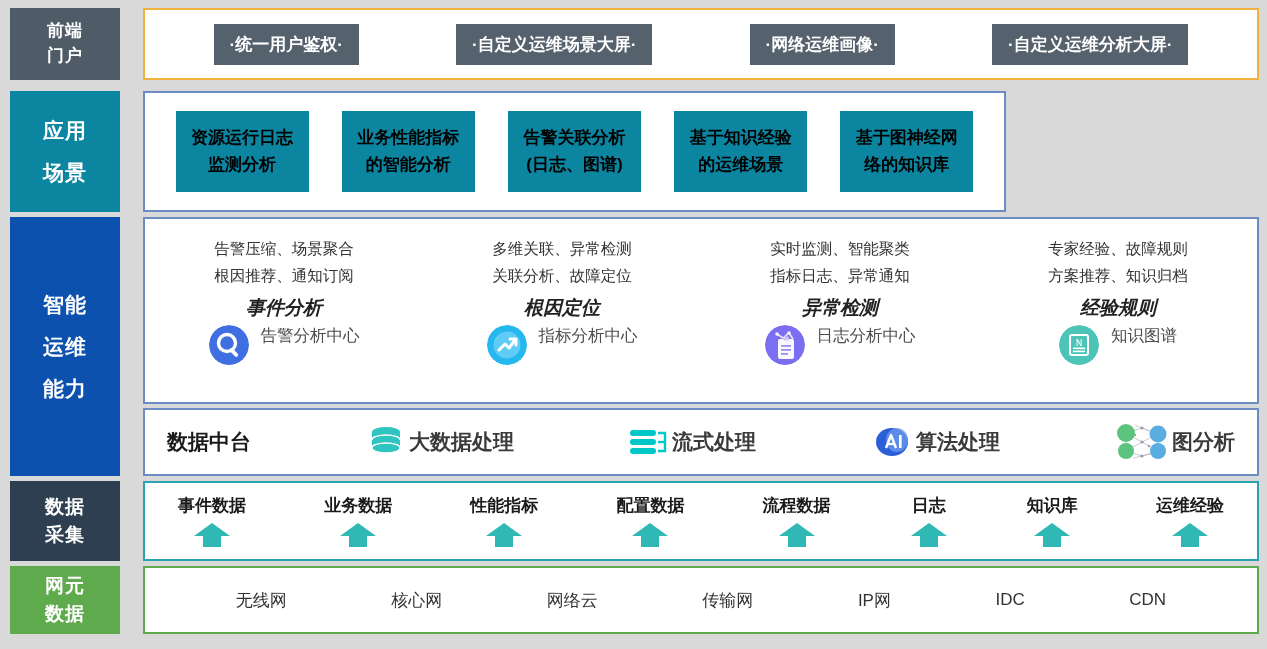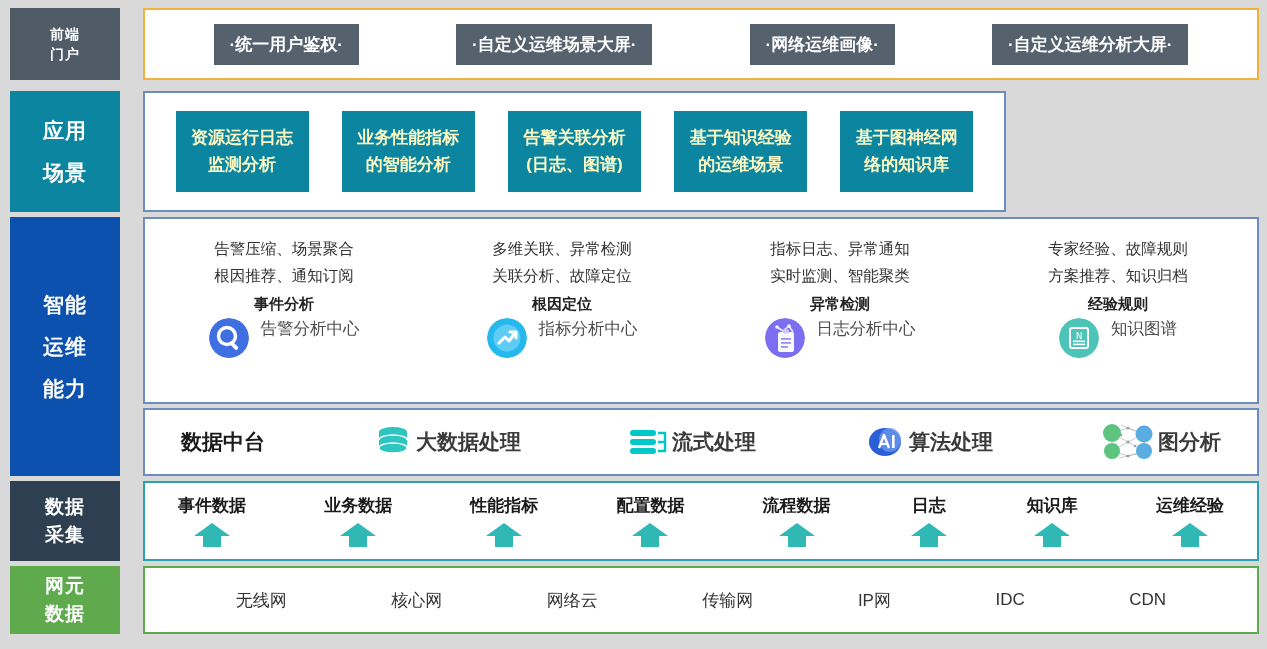--- a/index.html
+++ b/index.html
@@ -18,68 +18,68 @@
     display: flex; flex-direction: column;
     align-items: center; justify-content: center;
     color: #ffffff; font-weight: bold;
     letter-spacing: 1px; line-height: 1.45;
   }
   .rowlabel span { display: block; text-align: center; }
   .rowbody { flex: 1 1 auto; background: #ffffff; position: relative; }
 
   
   #row-portal { left: 10px; top: 8px; width: 1249px; height: 72px; }
-  #row-portal .rowlabel { background: #4f5b67; font-size: 14px; }
+  #row-portal .rowlabel { background: #4f5b67; font-size: 17px; }
   #row-portal .rowbody {
     border: 2px solid #f0b23c; margin-left: 23px;
     display: flex; align-items: center; justify-content: space-around;
     padding: 0 20px;
   }
   .portal-chip {
     background: #56616e; color: #fff; font-weight: bold;
     font-size: 17px; padding: 9px 16px; white-space: nowrap;
   }
 
   
   #row-app { left: 10px; top: 91px; width: 996px; height: 121px; }
   #row-app .rowlabel { background: #0b85a0; font-size: 21px; line-height: 2.0; }
   #row-app .rowbody {
     border: 2px solid #6d8cc4; margin-left: 23px;
     display: flex; align-items: center; justify-content: space-around;
     padding: 0 14px;
   }
   .app-card {
-    background: #0b85a0; color: #fef9c3; font-weight: bold; font-size: 17px;
+    background: #0b85a0; color: #000000; font-weight: bold; font-size: 17px;
     line-height: 1.55; text-align: center; padding: 14px 14px;
     width: 133px; white-space: nowrap;
   }
 
   
   #row-aiops { left: 10px; top: 217px; width: 1249px; height: 259px; }
   #row-aiops .rowlabel { background: #0b51ad; font-size: 21px; line-height: 2.0; }
   #row-aiops .rowbody { background: transparent; margin-left: 23px; display: flex; flex-direction: column; }
 
   .cap-box {
     flex: 0 0 187px; background: #fff; border: 2px solid #6d8cc4;
     display: flex; align-items: stretch;
   }
   .cap-col {
     flex: 1 1 0; display: flex; flex-direction: column;
     align-items: center; justify-content: flex-start; padding-top: 17px;
   }
   .cap-kw { font-size: 15.5px; color: #333; line-height: 1.72; white-space: nowrap; }
-  .cap-title { font-size: 15px; font-weight: bold; color: #222; margin: 6px 0 4px; white-space: nowrap; }
+  .cap-title { font-size: 19px; font-weight: bold; color: #222; margin: 6px 0 4px; white-space: nowrap; font-style: italic; }
   .cap-prod { display: flex; align-items: flex-start; gap: 12px; }
   .cap-prod-label { font-size: 16.5px; color: #4d4d4d; white-space: nowrap; }
 
   .icon-circle { width: 40px; height: 40px; border-radius: 50%; display: block; }
 
   .mid-box {
     flex: 1 1 auto; margin-top: 4px; background: #fff; border: 2px solid #6d8cc4;
-    display: flex; align-items: center; padding: 0 36px; gap: 0; justify-content: center;
+    display: flex; align-items: center; padding: 0 22px; gap: 0; justify-content: center;
   }
   .mid-title { font-size: 21px; font-weight: bold; color: #1a1a1a; white-space: nowrap; }
   .mid-item { display: flex; align-items: center; gap: 1px; white-space: nowrap; }
   .mid-item-label { font-size: 21px; font-weight: bold; color: #3b3b3b; }
   .mid-spacer { flex: 1 1 auto; }
 
   
   #row-collect { left: 10px; top: 481px; width: 1249px; height: 80px; }
   #row-collect .rowlabel { background: #2e3f52; font-size: 19px; }
   #row-collect .rowbody {
@@ -180,22 +180,22 @@
               <circle cx="20" cy="20" r="20" fill="#24b8ef"></circle>
               <circle cx="20" cy="20" r="13.5" fill="#8fdcfb" opacity="0.55"></circle>
               <path d="M12 25 L18 19 L22 23 L28 15" fill="none" stroke="#ffffff" stroke-width="3" stroke-linecap="round" stroke-linejoin="round"></path>
               <path d="M23 14 h6 v6" fill="none" stroke="#ffffff" stroke-width="3" stroke-linecap="round" stroke-linejoin="round"></path>
             </svg>
             <span class="cap-prod-label">指标分析中心</span>
           </div>
         </div>
 
         <div class="cap-col">
+          <div class="cap-kw">实时监测、智能聚类</div>
           <div class="cap-kw">指标日志、异常通知</div>
-          <div class="cap-kw">实时监测、智能聚类</div>
           <div class="cap-title">异常检测</div>
           <div class="cap-prod">
             <svg class="icon-circle" viewBox="0 0 40 40">
               <circle cx="20" cy="20" r="20" fill="#7c6ef0"></circle>
               <path d="M12 9 L18 13 L24 8 L28 14" fill="none" stroke="#ffffff" stroke-width="1.6" opacity="0.85"></path>
               <circle cx="12" cy="9" r="1.8" fill="#ffffff" opacity="0.9"></circle>
               <circle cx="24" cy="8" r="1.8" fill="#ffffff" opacity="0.9"></circle>
               <rect x="13" y="14" width="16" height="20" rx="2" fill="#ffffff" opacity="0.95"></rect>
               <rect x="18" y="11.5" width="6" height="4" rx="1.2" fill="#cfc8fb"></rect>
               <rect x="16" y="20" width="10" height="1.8" fill="#9b90f2"></rect>

